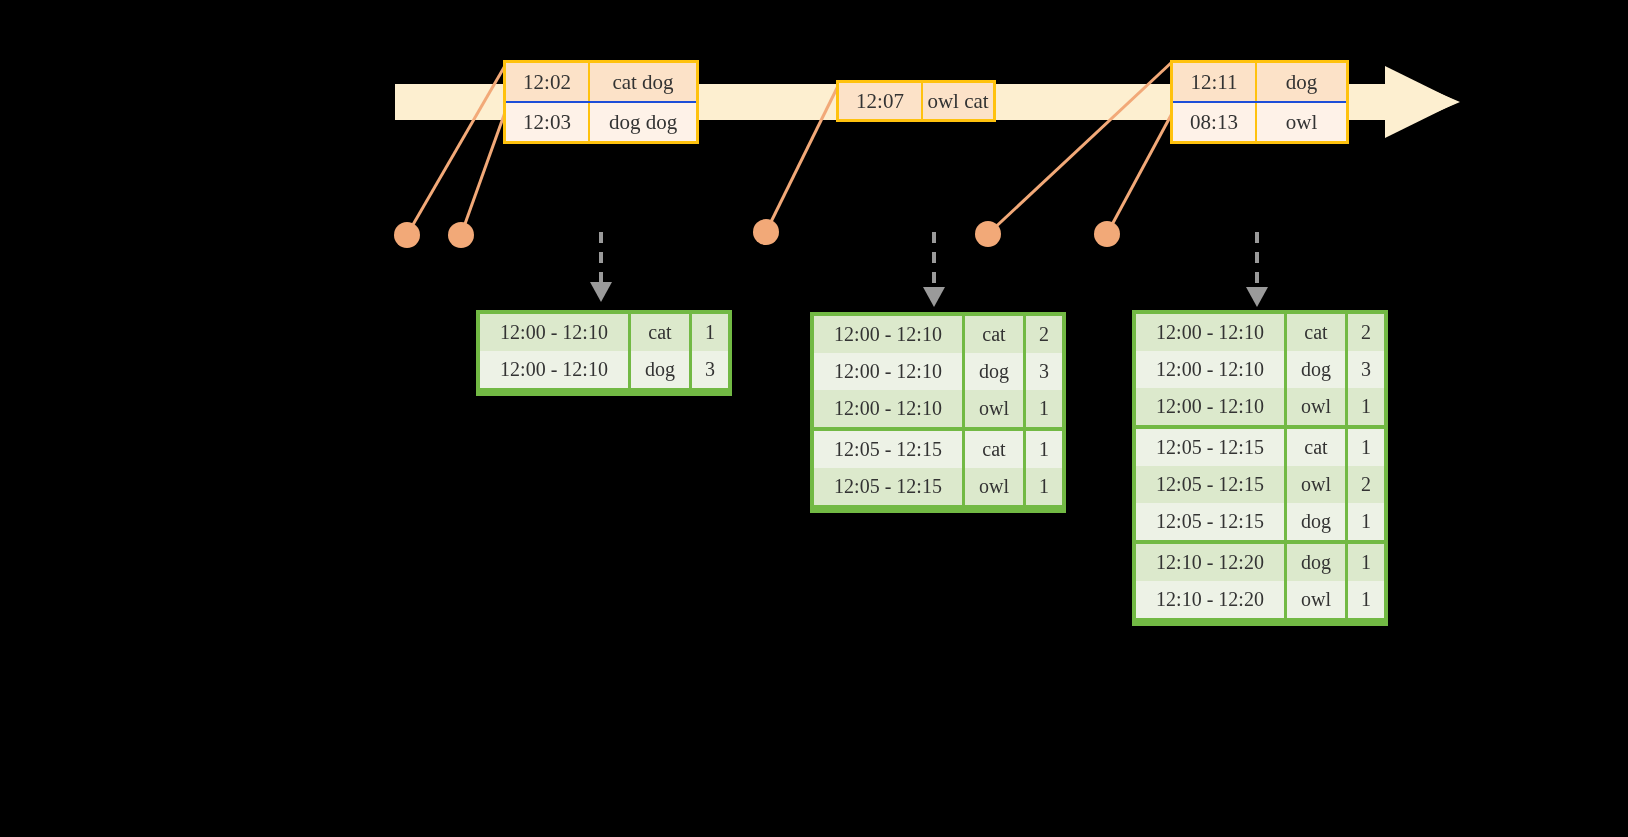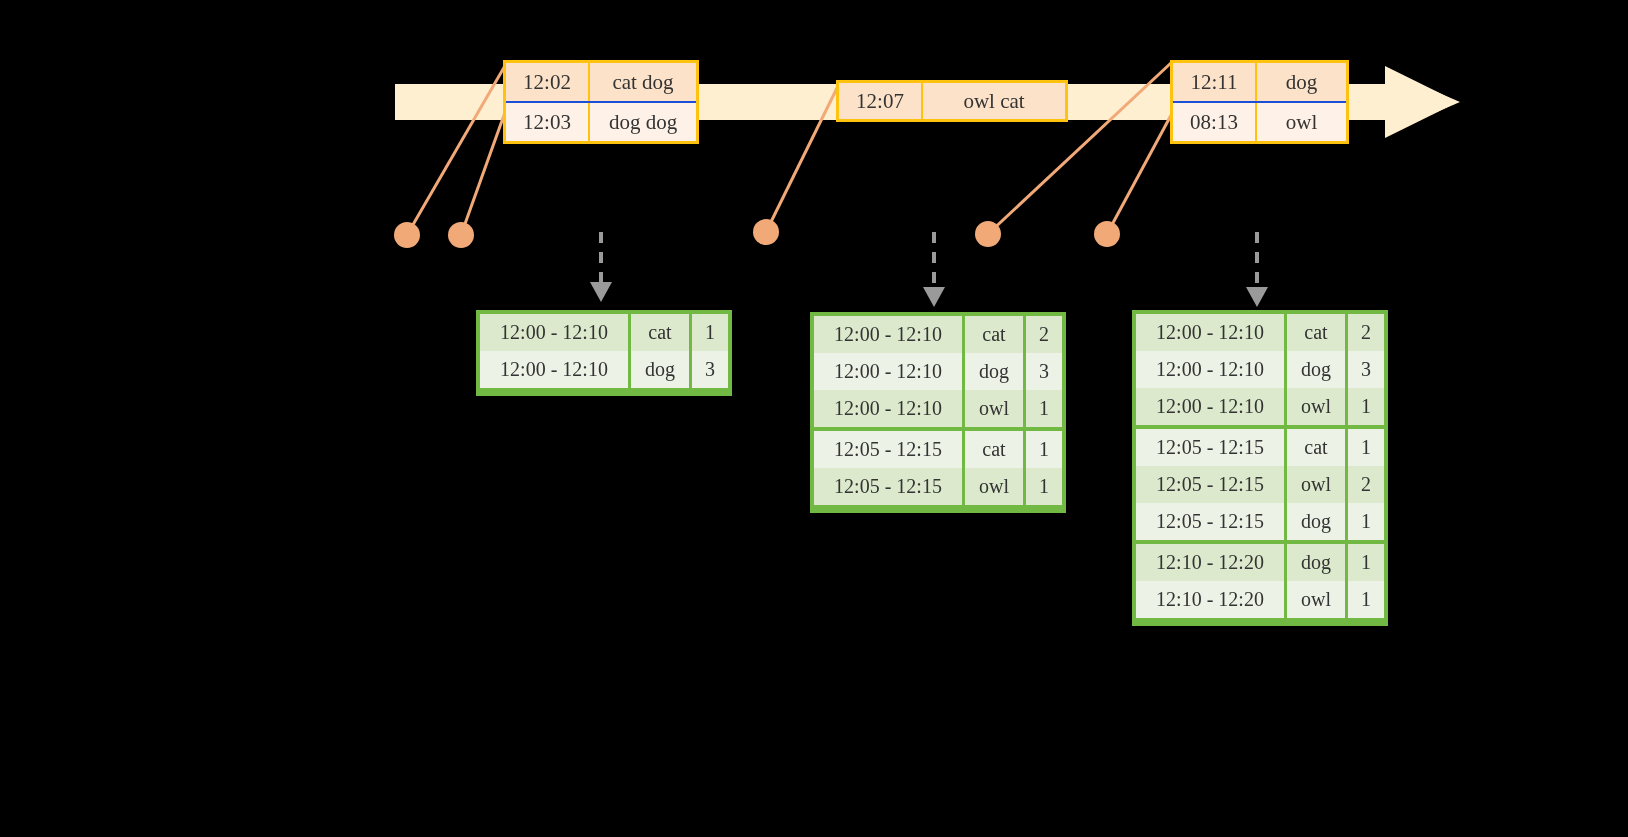--- a/index.html
+++ b/index.html
@@ -147,21 +147,21 @@
     <div class="event-row shade-a">
       <div class="ev-time">12:02</div>
       <div class="ev-words">cat dog</div>
     </div>
     <div class="event-row shade-b">
       <div class="ev-time">12:03</div>
       <div class="ev-words">dog dog</div>
     </div>
   </div>
 
-  <div class="event-box" style="left:836px; top:80px; width:232px; height:42px;">
+  <div class="event-box" style="left:836px; top:80px; width:160px; height:42px;">
     <div class="event-row shade-a">
       <div class="ev-time">12:07</div>
       <div class="ev-words">owl cat</div>
     </div>
   </div>
 
   <div class="event-box" style="left:1170px; top:60px; width:179px; height:84px;">
     <div class="event-row shade-a">
       <div class="ev-time">12:11</div>
       <div class="ev-words">dog</div>

